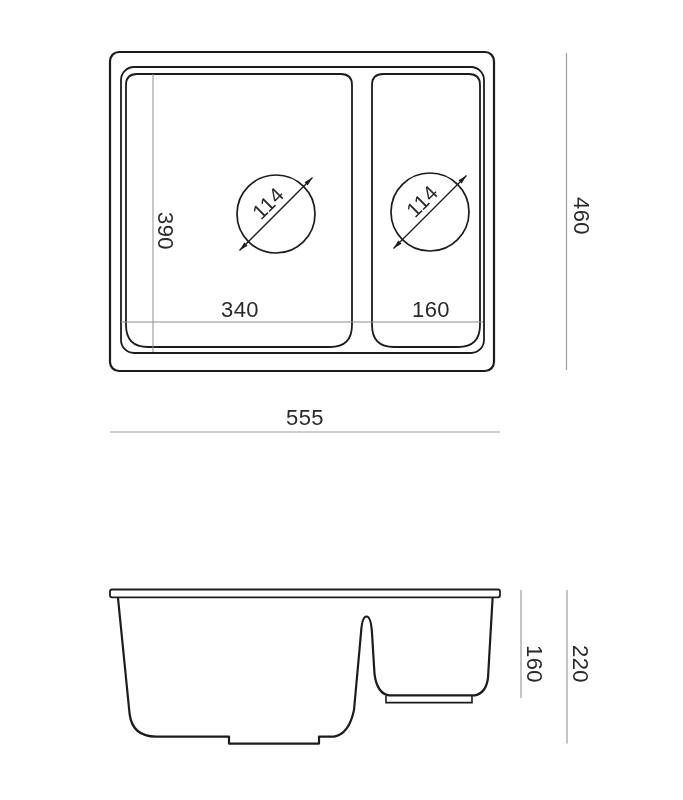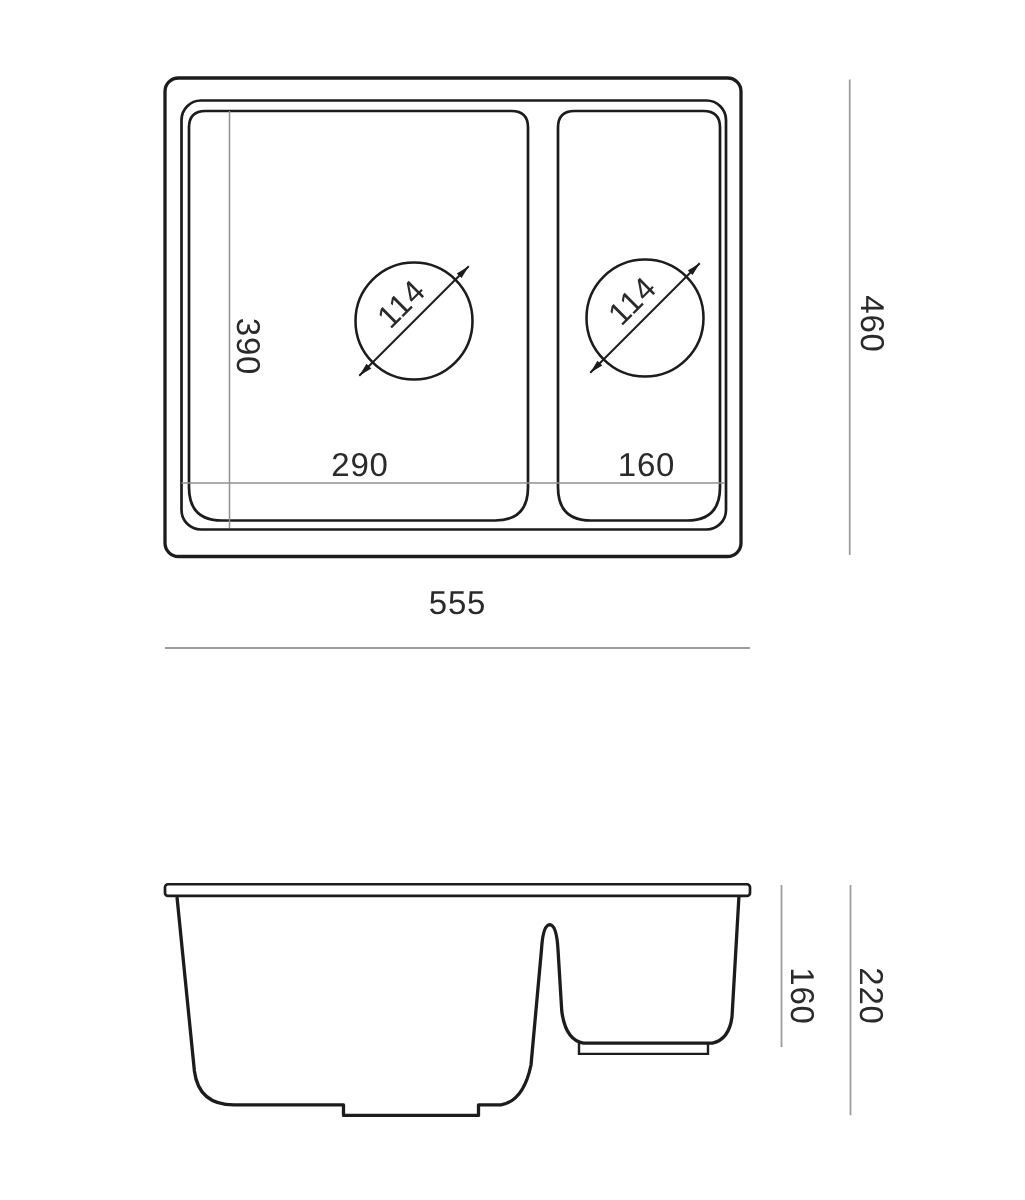--- a/index.html
+++ b/index.html
@@ -95,27 +95,27 @@
     </g>
 
     <g stroke="#9d9d9d" stroke-width="1.2">
       <line x1="566.5" y1="53" x2="566.5" y2="370"></line>
       <line x1="110" y1="432" x2="500" y2="432"></line>
       <line x1="521" y1="590" x2="521" y2="698"></line>
       <line x1="567" y1="590" x2="567" y2="743.5"></line>
     </g>
   </svg>
 
-  <div class="dim" style="left:305px; top:402px;">555</div>
+  <div class="dim" style="left:305px; top:418px;">555</div>
 
   <div class="dim rot90" style="left:581px; top:216px;">460</div>
 
   <div class="dim rot90" style="left:165px; top:231px;">390</div>
 
-  <div class="dim" style="left:240px; top:310px;">290</div>
+  <div class="dim" style="left:240px; top:310px;">340</div>
 
   <div class="dim" style="left:431px; top:310px;">160</div>
 
   <div class="dim rot45" style="left:268px; top:203px;">114</div>
 
   <div class="dim rot45" style="left:422px; top:201px;">114</div>
 
   <div class="dim rot90" style="left:534px; top:664px;">160</div>
 
   <div class="dim rot90" style="left:580px; top:664px;">220</div>

